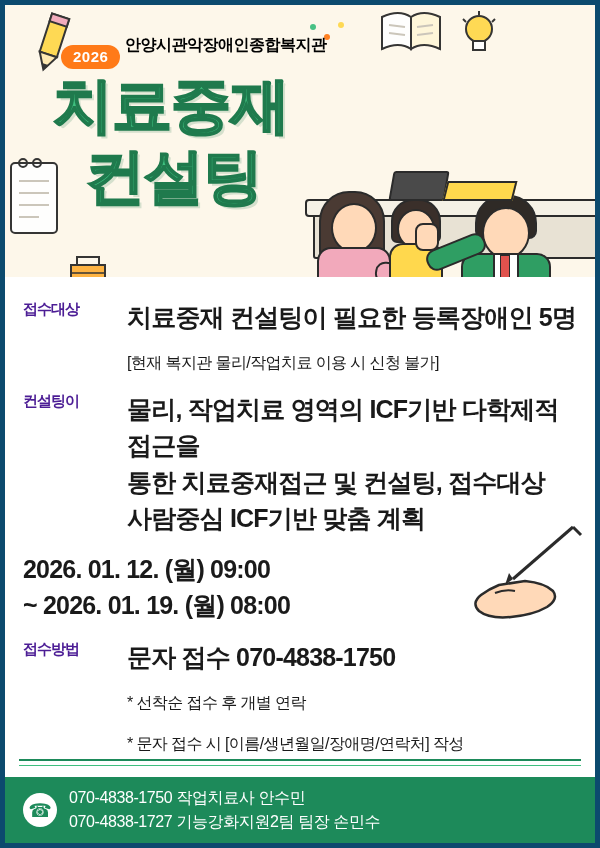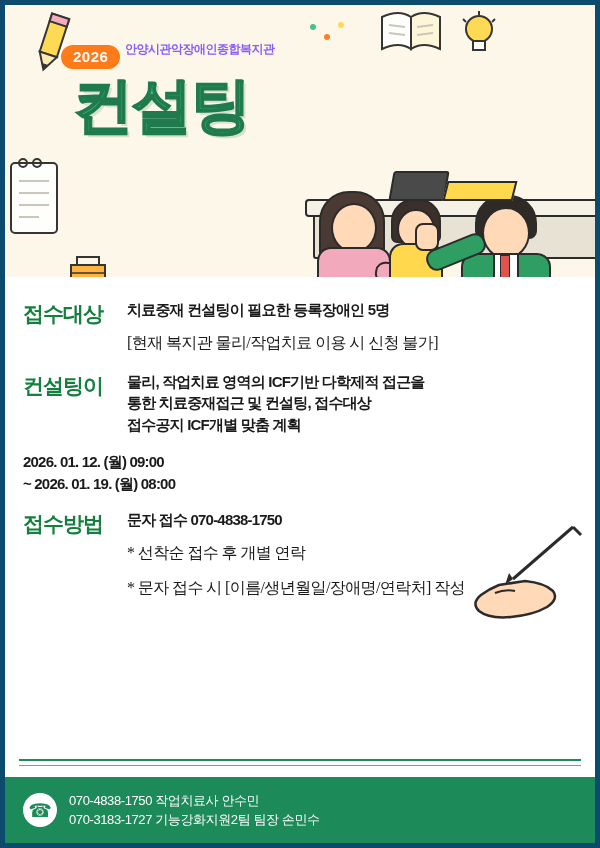--- a/index.html
+++ b/index.html
@@ -44,39 +44,39 @@
     background: #ff7a18;
     color: #ffffff;
     font-size: 15px;
     font-weight: bold;
     padding: 3px 12px 4px;
     border-radius: 12px;
     letter-spacing: .5px;
   }
   .org-name {
     position: absolute;
-    left: 120px; top: 36px;
-    font-size: 12px;
-    font-weight: bold;
-    color: #8b5cf6;
+    left: 120px; top: 30px;
+    font-size: 16px;
+    font-weight: bold;
+    color: #000000;
     letter-spacing: -.5px;
   }
   .title-main {
     position: absolute;
     left: 48px; top: 66px;
     font-size: 60px;
     font-weight: bold;
     color: #3fbf7f;
     letter-spacing: -1px;
     line-height: 1.18;
     -webkit-text-stroke: 2px #1f7a4d;
     text-shadow: 3px 3px 0 rgba(31,122,77,.18);
   }
   .title-main span { display: block; }
-  .title-line2 { margin-left: 20px; }
+  .title-line2 { margin-left: 32px; }
 
   
   .scene { position: absolute; right: 0; bottom: 0; width: 300px; height: 272px; }
   .desk {
     position: absolute; left: 18px; bottom: 18px;
     width: 282px; height: 50px;
     background: #e8e2d4; border: 2px solid #2b2b2b; border-radius: 3px;
   }
   .desk-top {
     position: absolute; left: 10px; bottom: 60px;
@@ -128,41 +128,40 @@
     box-sizing: border-box;
   }
   .row {
     display: flex;
     align-items: flex-start;
     margin-bottom: 15px;
   }
   .row-label {
     width: 104px;
     flex: 0 0 104px;
-    color: #15803d;
-    font-weight: bold;
-    font-size: 21px;
+    color: #4c1d95;
+    font-weight: bold;
+    font-size: 15px;
     letter-spacing: -1px;
     padding-top: 1px;
   }
   .row-body { flex: 1; }
   .line-main {
-    font-size: 15px;
+    font-size: 25px;
     color: #1a1a1a;
     font-weight: bold;
     letter-spacing: -.8px;
     line-height: 1.45;
   }
   .line-sub {
     font-size: 16px;
     color: #1a1a1a;
     letter-spacing: -.6px;
     line-height: 1.55;
-    margin-top: 10px;
-    font-family: Liberation Serif, serif;
+    margin-top: 16px;
   }
 
   
   .hand-doodle { position: absolute; right: 10px; top: 246px; }
 
   
   .footer-rules {
     position: absolute;
     left: 0; right: 0; bottom: 74px;
     height: 14px;
@@ -181,21 +180,21 @@
     padding: 0 18px;
     box-sizing: border-box;
     color: #ffffff;
   }
   .phone-circle {
     width: 34px; height: 34px; border-radius: 50%;
     background: #ffffff; color: #1d8a5a;
     display: flex; align-items: center; justify-content: center;
     font-size: 19px; margin-right: 12px; flex: 0 0 34px;
   }
-  .footer-lines { font-size: 13px; line-height: 1.5; letter-spacing: -.4px; }
+  .footer-lines { font-size: 16px; line-height: 1.5; letter-spacing: -.4px; }
 </style>
 </head>
 <body>
 
 <div class="poster">
 
   <div class="hero">
 
     <span class="doodle d-pencil">
       <svg width="46" height="64" viewBox="0 0 46 64">
@@ -255,20 +254,21 @@
         <path d="M12 12 L12 4 L34 4 L34 12" fill="none" stroke="#2b2b2b" stroke-width="2"></path>
         <line x1="6" y1="20" x2="40" y2="20" stroke="#2b2b2b" stroke-width="1.5"></line>
         <line x1="6" y1="28" x2="40" y2="28" stroke="#2b2b2b" stroke-width="1.5"></line>
       </svg>
     </span>
 
     <div class="badge-year">2026</div>
     <div class="org-name">안양시관악장애인종합복지관</div>
 
     <div class="title-main">
+      <span>치료중재</span>
       <span class="title-line2">컨설팅</span>
     </div>
 
     <div class="scene">
       <div class="desk"></div>
       <div class="desk-top"></div>
 
       <div class="person p-mom">
         <div class="hair-back"></div>
         <div class="head"></div>
@@ -305,21 +305,21 @@
         <div class="line-main">치료중재 컨설팅이 필요한 등록장애인 5명</div>
         <div class="line-sub">[현재 복지관 물리/작업치료 이용 시 신청 불가]</div>
       </div>
     </div>
 
     <div class="row">
       <div class="row-label">컨설팅이</div>
       <div class="row-body">
         <div class="line-main">물리, 작업치료 영역의 ICF기반 다학제적 접근을</div>
         <div class="line-main">통한 치료중재접근 및 컨설팅, 접수대상</div>
-        <div class="line-main">접수공지 ICF개별 맞춤 계획</div>
+        <div class="line-main">사람중심 ICF기반 맞춤 계획</div>
       </div>
     </div>
 
 
     <div class="row">
       <div class="row-body">
         <div class="line-main">2026. 01. 12. (월) 09:00</div>
         <div class="line-main">~ 2026. 01. 19. (월) 08:00</div>
       </div>
     </div>
@@ -349,17 +349,17 @@
 
   <div class="footer-rules">
     <div class="rule"></div>
     <div class="rule thin"></div>
   </div>
 
   <div class="footer">
     <div class="phone-circle">☎</div>
     <div class="footer-lines">
       <div>070-4838-1750  작업치료사 안수민</div>
-      <div>070-3183-1727  기능강화지원2팀 팀장 손민수</div>
+      <div>070-4838-1727  기능강화지원2팀 팀장 손민수</div>
     </div>
   </div>
 
 </div>
 
 </body></html>

